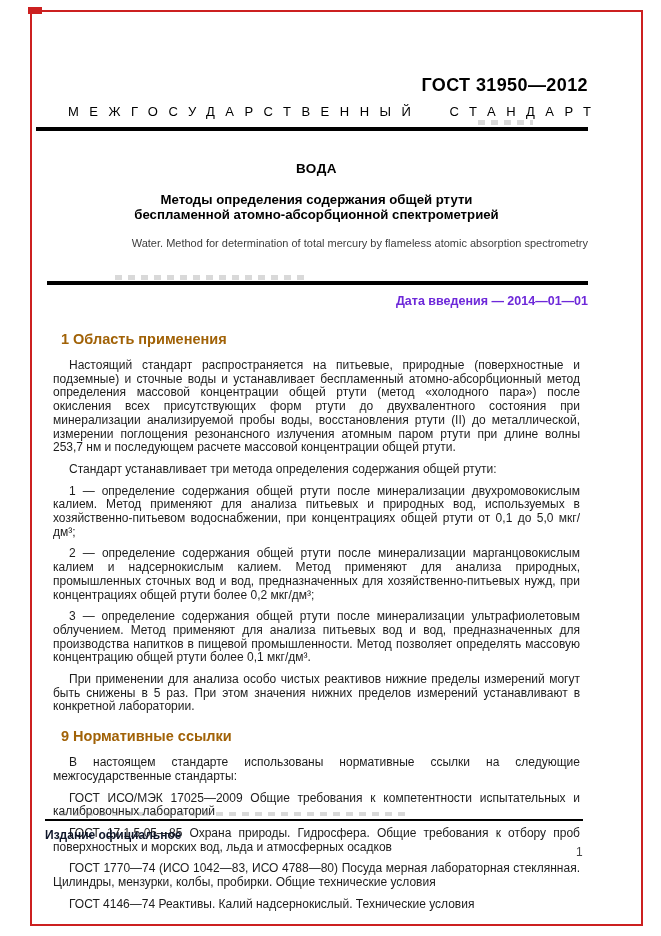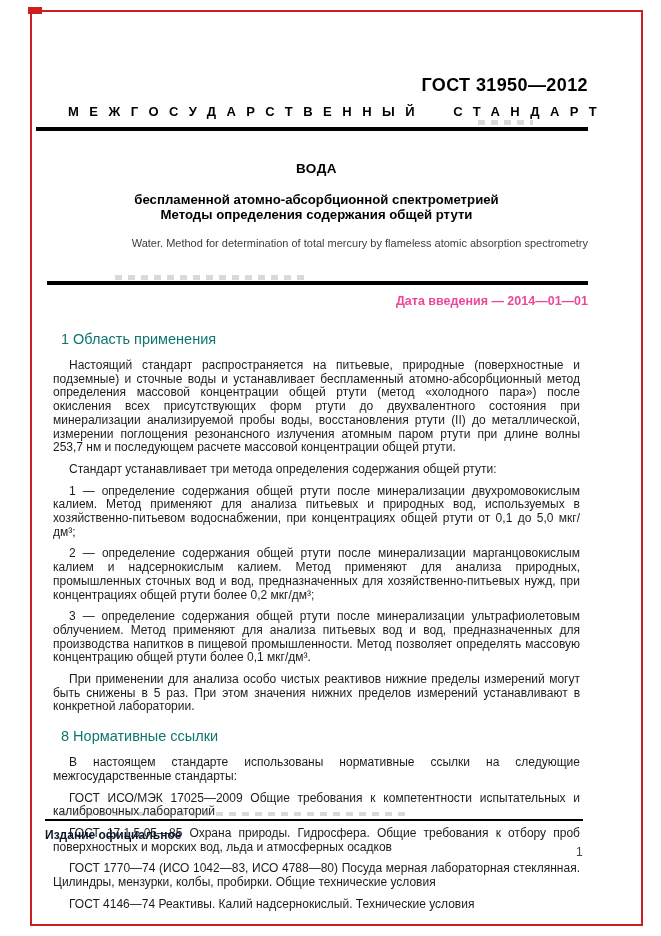--- a/index.html
+++ b/index.html
@@ -28,44 +28,44 @@
     background: var(--frame-red, #cc2020);
   }
 
   .doc-number {
     position: absolute; top: 75px; right: 73px;
     font-size: 18px; font-weight: bold; color: #000;
     letter-spacing: 0.4px;
   }
   .category {
     position: absolute; top: 104px; left: 36px; width: 560px;
-    font-size: 13px; font-weight: bold; color: #000;
+    font-size: 13px; font-weight: normal; color: #000;
     letter-spacing: 10.5px; word-spacing: 14px; white-space: nowrap; padding-left: 32px;
   }
   .rule { position: absolute; background: #000; }
   .rule-header { top: 127px; left: 36px; width: 552px; height: 4px; }
   .rule-mid    { top: 281px; left: 47px; width: 541px; height: 4px; }
   .rule-footer { top: 819px; left: 45px; width: 538px; height: 2px; }
 
   .titles {
     position: absolute; left: 45px; top: 161px; width: 543px;
     text-align: center; color: #000;
   }
   .title-subject { font-size: 13.5px; font-weight: bold; letter-spacing: 0.5px; margin-bottom: 16px; }
   .title-line { font-size: 13.2px; font-weight: bold; line-height: 15px; }
   .title-english { margin-top: 15px; font-size: 11px; font-weight: normal; color: #3d3d3d; text-align: right; }
 
   .effective-date {
     position: absolute; top: 294px; right: 73px;
-    font-size: 12.5px; font-weight: bold; color: #ec4899;
+    font-size: 12.5px; font-weight: bold; color: #6d28d9;
   }
 
   .body-text { position: absolute; left: 45px; top: 331px; width: 543px; }
   .section-heading {
-    font-size: 14.5px; font-weight: normal; color: #0f766e;
+    font-size: 14.5px; font-weight: bold; color: #a16207;
     margin: 0 0 12px 16px;
   }
   .section-heading.second { margin-top: 14px; }
   .body-text p {
     margin: 8px;
     font-size: 12px; line-height: 13.7px;
     text-align: justify; text-indent: 16px;
   }
 
   .edition {
@@ -95,40 +95,40 @@
   <div class="red-corner"></div>
 
   <div class="doc-number">ГОСТ 31950—2012</div>
 
   <div class="category">МЕЖГОСУДАРСТВЕННЫЙ СТАНДАРТ</div>
   <div class="artifact artifact-header"></div>
   <div class="rule rule-header"></div>
 
   <div class="titles">
     <div class="title-subject">ВОДА</div>
+    <div class="title-line">Методы определения содержания общей ртути</div>
     <div class="title-line">беспламенной атомно-абсорбционной спектрометрией</div>
-    <div class="title-line">Методы определения содержания общей ртути</div>
     <div class="title-english">Water. Method for determination of total mercury by flameless atomic absorption spectrometry</div>
   </div>
 
   <div class="artifact artifact-mid"></div>
   <div class="rule rule-mid"></div>
 
   <div class="effective-date">Дата введения — 2014—01—01</div>
 
   <div class="body-text">
     <h1 class="section-heading">1 Область применения</h1>
     <p>Настоящий стандарт распространяется на питьевые, природные (поверхностные и подземные) и сточные воды и устанавливает беспламенный атомно-абсорбционный метод определения массовой концентрации общей ртути (метод «холодного пара») после окисления всех присутствующих форм ртути до двухвалентного состояния при минерализации анализируемой пробы воды, восстановления ртути (II) до металлической, измерении поглощения резонансного излучения атомным паром ртути при длине волны 253,7 нм и последующем расчете массовой концентрации общей ртути.</p>
     <p>Стандарт устанавливает три метода определения содержания общей ртути:</p>
     <p>1 — определение содержания общей ртути после минерализации двухромовокислым калием. Метод применяют для анализа питьевых и природных вод, используемых в хозяйственно-питьевом водоснабжении, при концентрациях общей ртути от 0,1 до 5,0 мкг/дм³;</p>
     <p>2 — определение содержания общей ртути после минерализации марганцовокислым калием и надсернокислым калием. Метод применяют для анализа природных, промышленных сточных вод и вод, предназначенных для хозяйственно-питьевых нужд, при концентрациях общей ртути более 0,2 мкг/дм³;</p>
     <p>3 — определение содержания общей ртути после минерализации ультрафиолетовым облучением. Метод применяют для анализа питьевых вод и вод, предназначенных для производства напитков в пищевой промышленности. Метод позволяет определять массовую концентрацию общей ртути более 0,1 мкг/дм³.</p>
     <p>При применении для анализа особо чистых реактивов нижние пределы измерений могут быть снижены в 5 раз. При этом значения нижних пределов измерений устанавливают в конкретной лаборатории.</p>
 
-    <h1 class="section-heading second">8 Нормативные ссылки</h1>
+    <h1 class="section-heading second">9 Нормативные ссылки</h1>
     <p>В настоящем стандарте использованы нормативные ссылки на следующие межгосударственные стандарты:</p>
     <p>ГОСТ ИСО/МЭК 17025—2009 Общие требования к компетентности испытательных и калибровочных лабораторий</p>
     <p>ГОСТ 17.1.5.05—85 Охрана природы. Гидросфера. Общие требования к отбору проб поверхностных и морских вод, льда и атмосферных осадков</p>
     <p>ГОСТ 1770—74 (ИСО 1042—83, ИСО 4788—80) Посуда мерная лабораторная стеклянная. Цилиндры, мензурки, колбы, пробирки. Общие технические условия</p>
     <p>ГОСТ 4146—74 Реактивы. Калий надсернокислый. Технические условия</p>
   </div>
 
   <div class="artifact artifact-footer"></div>
   <div class="rule rule-footer"></div>
   <div class="edition">Издание официальное</div>

